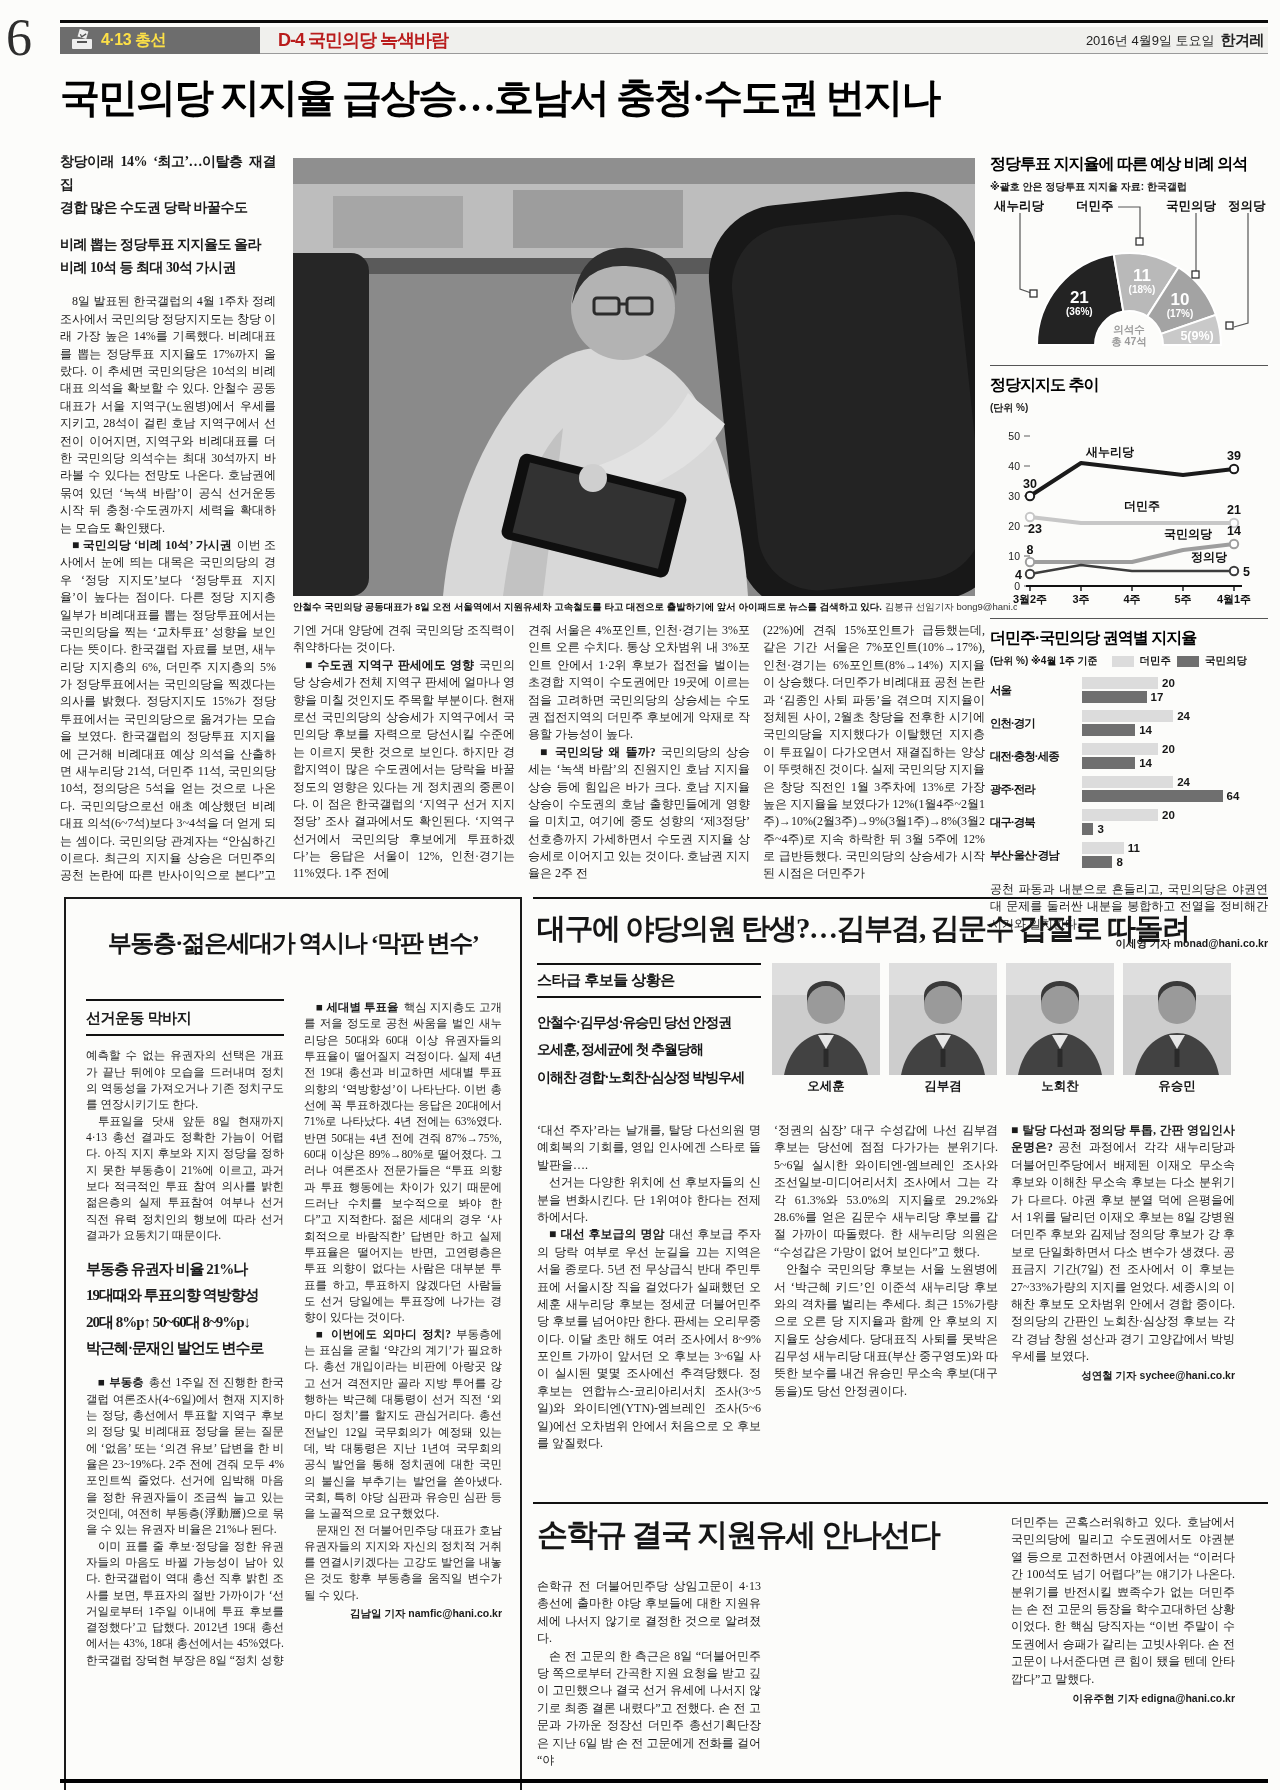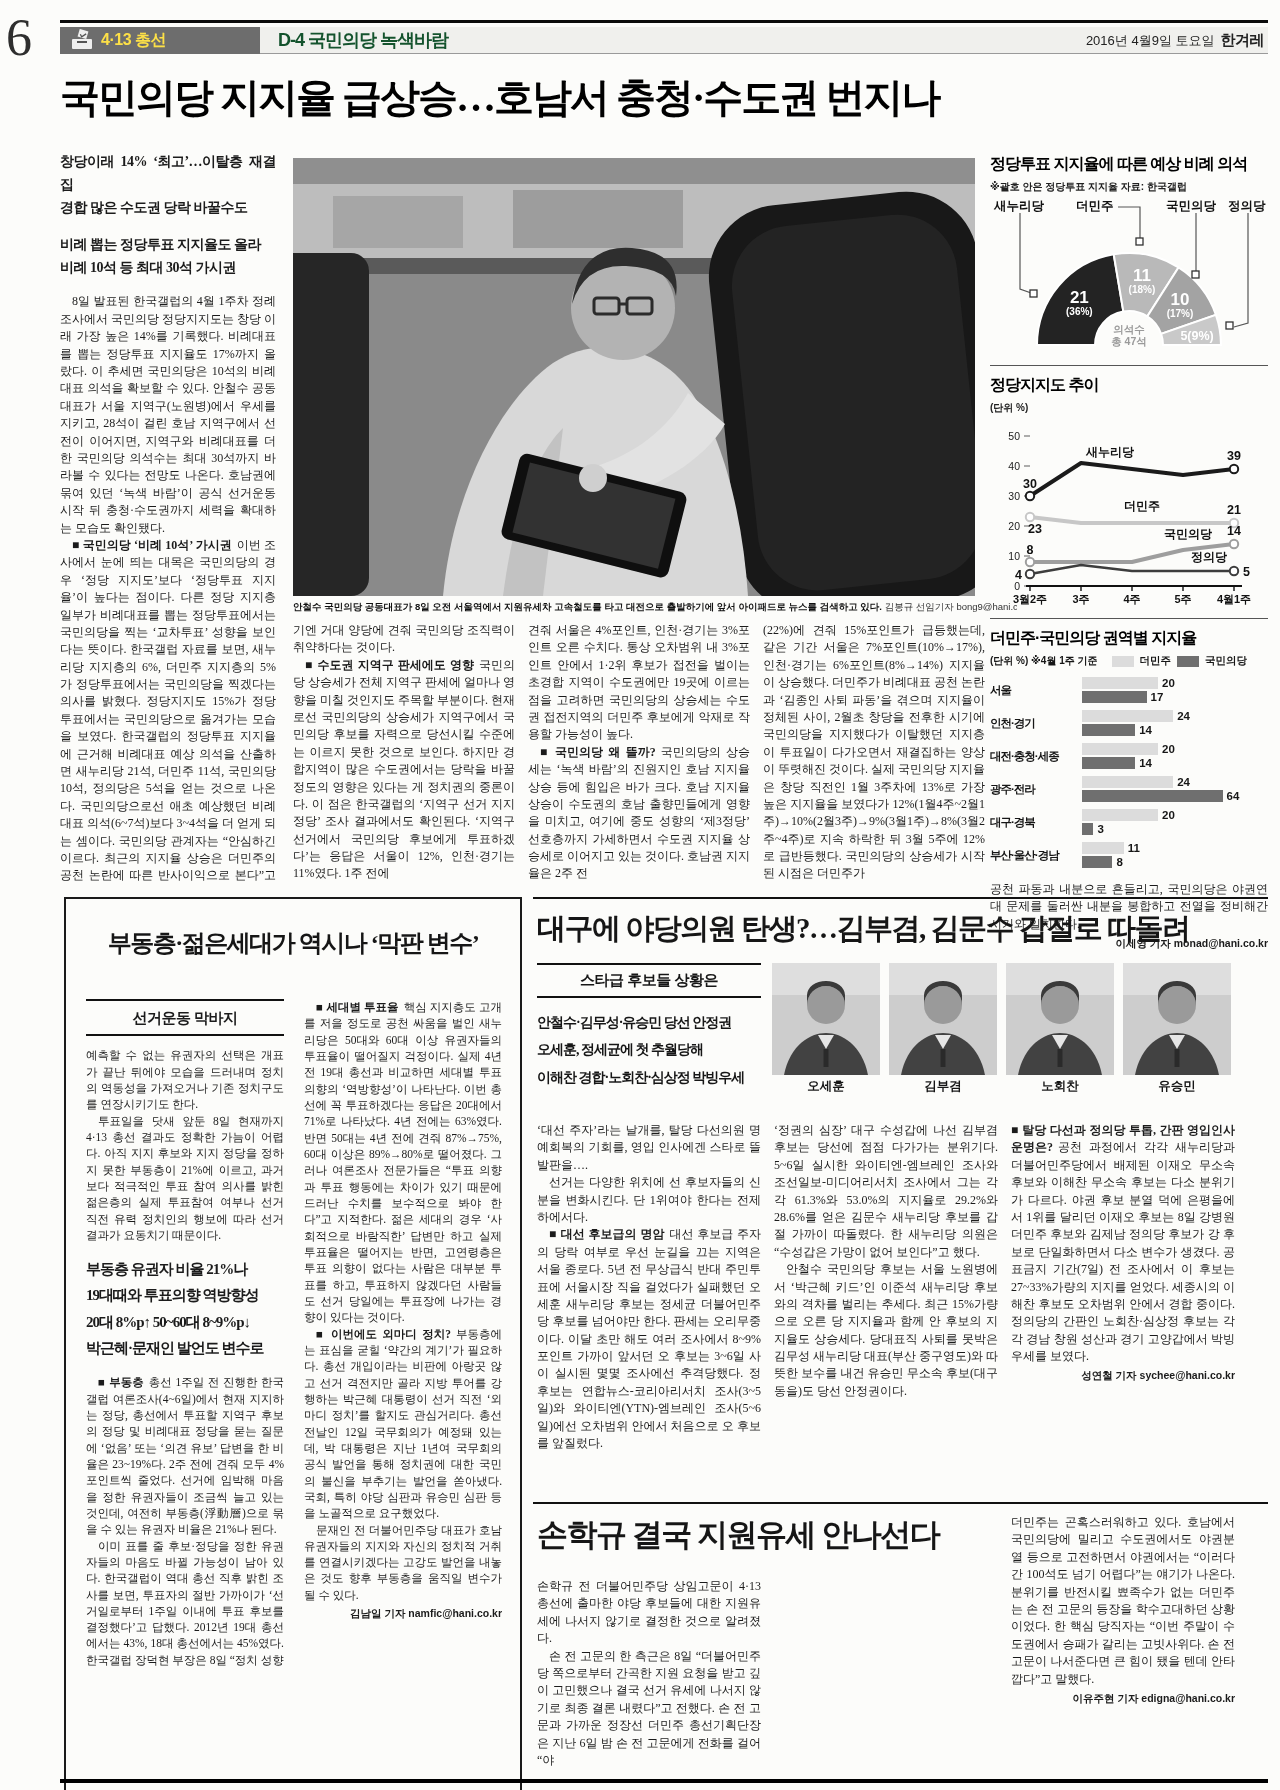--- a/index.html
+++ b/index.html
@@ -13,21 +13,21 @@
   .abs{position:absolute}
 
   
   #pageno{left:6px;top:8px;font-family:var(--serif);font-weight:normal;font-size:52px;color:#2e2e2e}
   #toprule{left:60px;top:20px;width:1208px;height:3px;background:#0b0b0b}
   #hdrrow{left:60px;top:27px;width:1208px;height:27px;background:#f0f0ed;border-bottom:1px solid #9a9a9a;
           display:flex;align-items:center;font-family:var(--sans)}
   .badge{width:200px;height:27px;background:#6d6d6d;color:#fde047;display:flex;align-items:center;
          gap:7px;padding:0 10px;font-weight:bold;font-size:16px;letter-spacing:-0.5px}
   .badge svg{display:block}
-  .section{margin-left:18px;font-weight:bold;font-size:18px;letter-spacing:-1px;color:#14532d}
+  .section{margin-left:18px;font-weight:bold;font-size:18px;letter-spacing:-1px;color:#b91c1c}
   .dateline{margin-left:auto;font-size:13px;color:#222;padding-right:4px}
   .dateline b{font-size:15px;margin-left:6px;letter-spacing:-0.5px}
 
   
   #mainhead{left:60px;top:70px;width:1160px;font-size:40px;font-weight:900;letter-spacing:-2px;color:#000}
   #leftcol{left:60px;top:150px;width:216px;height:734px;overflow:hidden}
   .deckgroup{font-size:14px;font-weight:bold;line-height:1.65;letter-spacing:-0.5px;margin-bottom:14px}
   .body-text{font-size:12px;line-height:1.45;text-align:justify;color:#1b1b1b}
   .body-text p{text-indent:12px;margin:0}
   .body-text p.noind{text-indent:0}
@@ -59,21 +59,21 @@
   .barline{display:flex;align-items:center;height:13px;margin-bottom:1px}
   .bar{height:12px}
   .bval{font-size:11.5px;font-weight:bold;margin-left:4px}
   .tail{font-family:var(--serif);margin-top:12px}
 
   
   #boxart{left:64px;top:897px;width:458px;height:1098px;border:2px solid #1a1a1a;background:#fcfcfa}
   .bahead{margin-top:28px;text-align:center;font-size:24px;font-weight:900;letter-spacing:-1.5px}
   .bacol{position:absolute;top:100px;width:198px;height:756px;overflow:hidden}
   #bacol1{left:20px} #bacol2{left:238px}
-  .kicker{border-top:2px solid #111;border-bottom:2px solid #111;text-align:center;font-weight:bold;
+  .kicker{border-top:2px solid #111;border-bottom:2px solid #111;font-weight:bold;
           font-size:15px;padding:6px 0;margin-bottom:11px;font-family:var(--sans);letter-spacing:-0.5px}
   .subhead{font-size:15px;font-weight:bold;line-height:1.75;margin:13px 0;letter-spacing:-1px}
   .small-body{font-size:11.5px;line-height:1.42}
 
   
   #dgrule{left:533px;top:897px;width:735px;height:2px;background:#111}
   #dghead{left:537px;top:909px;width:731px;font-size:29px;font-weight:700;letter-spacing:-1.5px}
   #dgkick{left:537px;top:963px;width:224px}
   .dgdeck{font-size:14px;font-weight:bold;line-height:1.95;letter-spacing:-1px}
   #cand-row{left:772px;top:963px;width:462px;display:flex;gap:9px}

